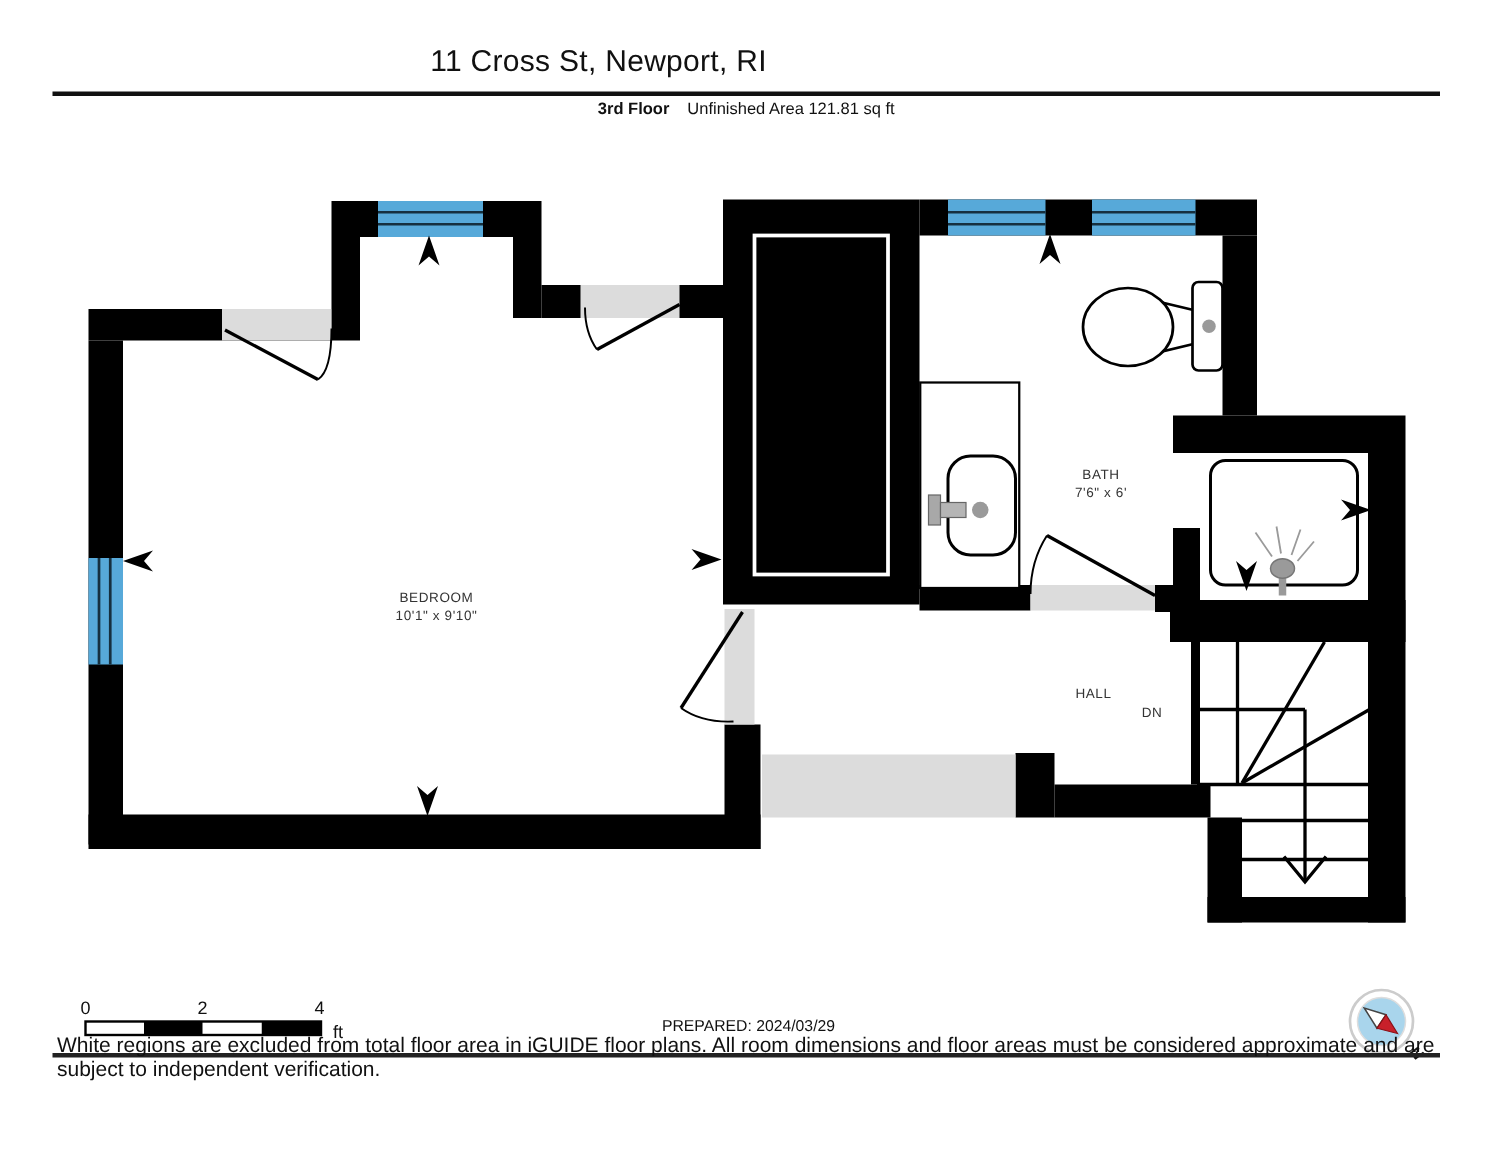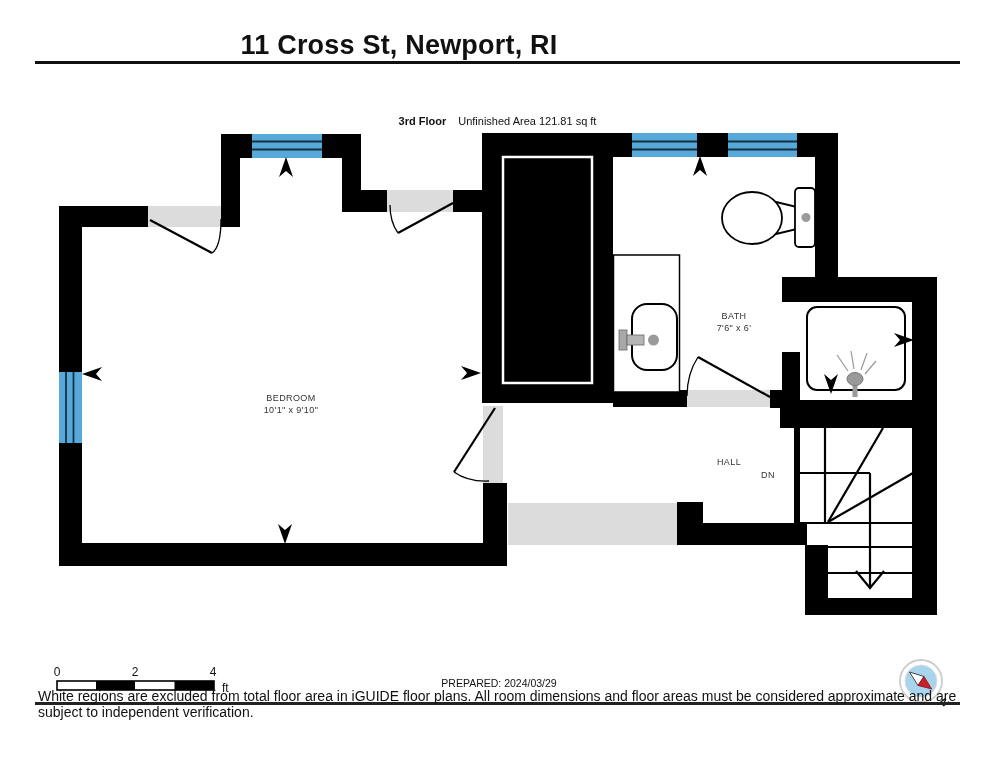--- a/index.html
+++ b/index.html
@@ -1,24 +1,24 @@
 <!DOCTYPE html>
 <html><head>
 <meta charset="utf-8">
 <style>
   html,body{margin:0;padding:0;background:#fff;}
   .page{position:relative;width:995px;height:768px;background:#ffffff;overflow:hidden;
         font-family:"Liberation Sans", sans-serif;color:#111;}
   .title{position:absolute;top:30px;left:0;width:798px;text-align:center;
-         font-size:27px;font-weight:bold;letter-spacing:.2px;}
+         font-size:20px;font-weight:normal;letter-spacing:.2px;}
   .hrule{position:absolute;left:35px;width:925px;background:#111;}
   .rule-top{top:61px;height:2.5px;}
   .rule-bottom{top:702px;height:3px;background:#222;}
   .subtitle{position:absolute;top:67px;left:0;width:995px;display:flex;
-            justify-content:center;gap:12px;font-size:11px;margin-top:48px;}
+            justify-content:center;gap:12px;font-size:11px;}
   .subtitle .floor{font-weight:bold;}
   .footnote{position:absolute;top:688px;left:38px;width:920px;font-size:14px;color:#111;}
   svg.plan{position:absolute;top:0;left:0;}
   text{font-family:"Liberation Sans", sans-serif;}
   .room-label{font-size:9px;fill:#333;letter-spacing:.4px;}
   .scale-num{font-size:12px;fill:#111;}
 </style>
 </head>
 <body>
 

